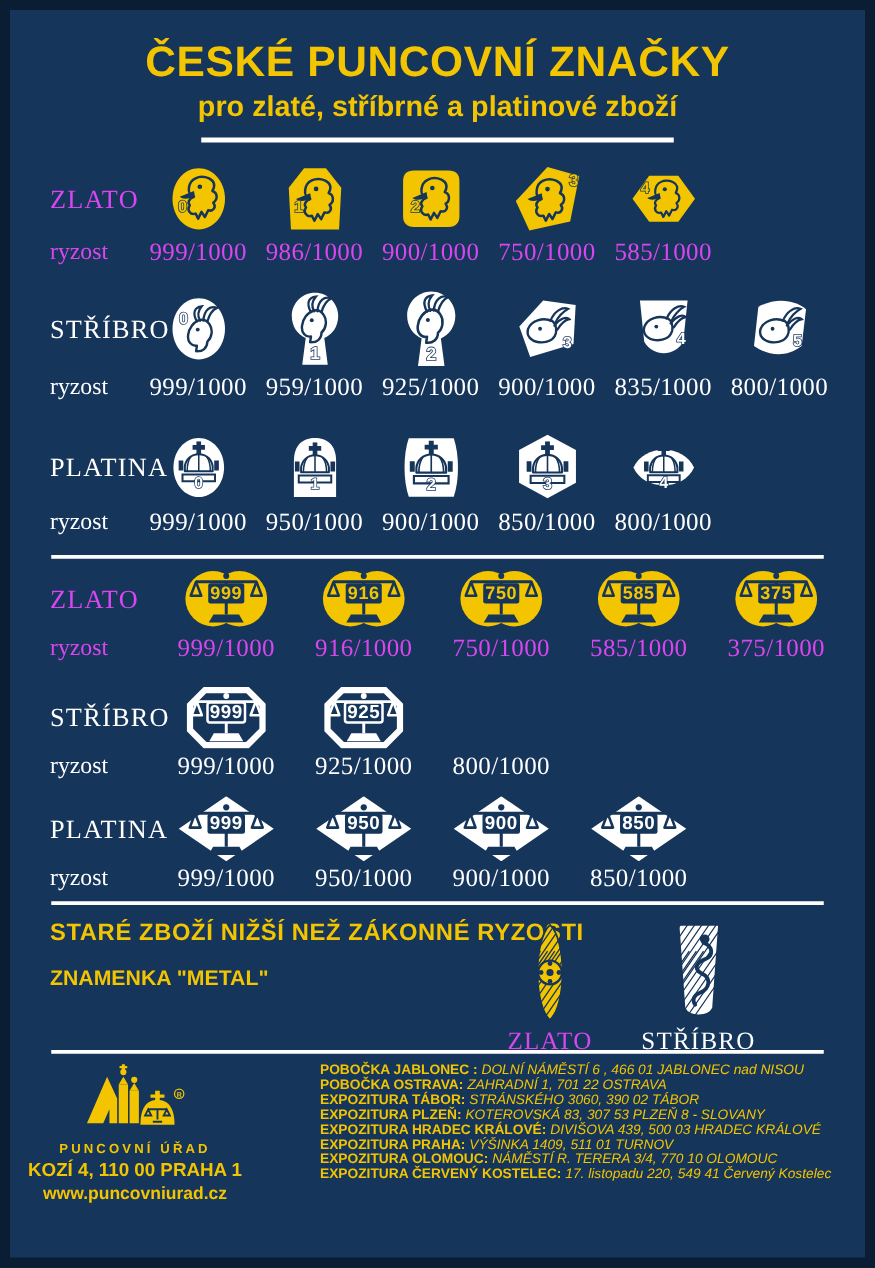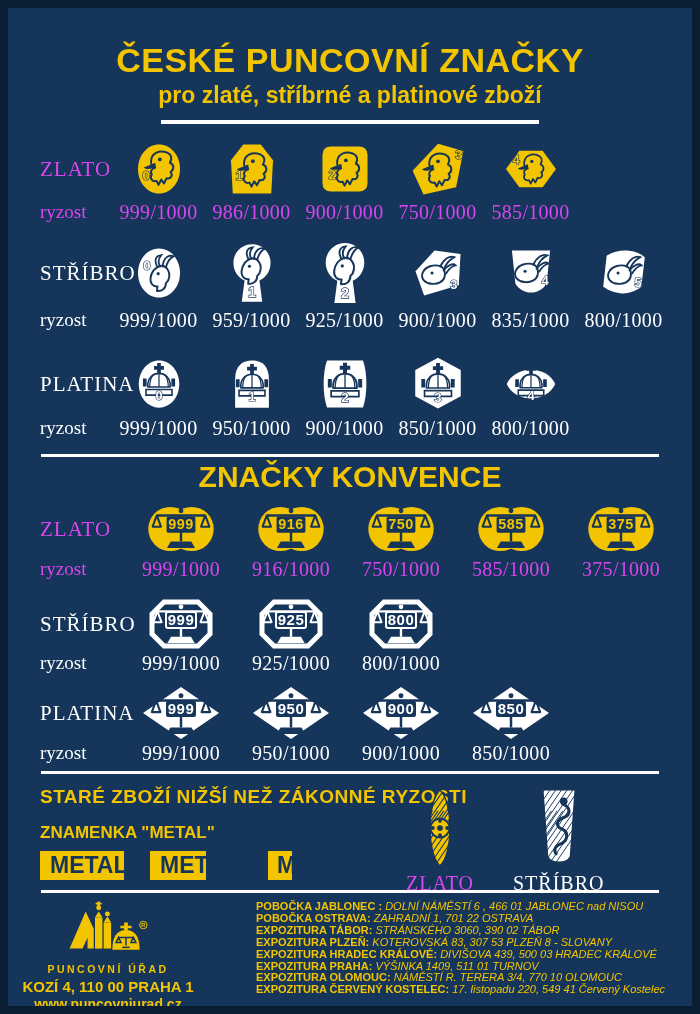--- a/index.html
+++ b/index.html
@@ -5,21 +5,21 @@
   html,body{margin:0;padding:0;background:#0a1d33;}
   .poster{
     position:relative;width:700px;height:1014px;box-sizing:border-box;
     background:#16355A;border:8px solid #0a1d33;overflow:hidden;
     font-family:"Liberation Sans", sans-serif;color:#fff;
   }
   .gold-t{color:#d946ef;}
   .white-t{color:#FFFFFF;}
 
   
-  .hdr{text-align:center;padding-top:32px;}
+  .hdr{text-align:center;padding-top:22px;}
   .h1{font:700 34px/40px "Liberation Sans", sans-serif;color:#F2C500;letter-spacing:.5px;margin:0;}
   .h2{font:700 23px/30px "Liberation Sans", sans-serif;color:#F2C500;margin:0;}
   .rule1{width:378px;height:4px;background:#fff;margin:10px auto 0;}
   .rule{width:618px;height:3px;background:#fff;margin:0 auto;}
 
   
   .hrow{display:grid;grid-template-columns:72px repeat(6,93px);padding-left:32px;align-items:end;}
   .krow{display:grid;grid-template-columns:86px repeat(5,110px);padding-left:32px;align-items:end;}
   .rowlab{display:flex;flex-direction:column;}
   .metal-label{height:var(--mh);display:flex;align-items:center;
@@ -310,21 +310,20 @@
         <path class="bg" d="M4 30 C14 8 50 8 60 30 C50 52 14 52 4 30 Z"></path>
         <use href="#sym-crown" x="11" y="7" width="42" height="42"></use>
         <text class="dm" x="32" y="49">4</text>
           </svg>
         </div>
       <div class="val white-t">800/1000</div>
     </div>
   </div>
 
   <div class="rule rule2"></div>
-  <h3 class="kh">ZNAČKY KONVENCE</h3>
 
   <div class="krow krow-gold">
     <div class="rowlab gold-t">
       <div class="metal-label">ZLATO</div>
       <div class="ryzost-label">ryzost</div>
     </div>
     <div class="cell">
       <div class="markbox">
           <svg class="kmark gold" width="66" height="50" viewBox="0 0 68 52">
         <circle class="bg" cx="23" cy="26" r="23"></circle>
@@ -407,28 +406,20 @@
           <svg class="kmark inv" width="64" height="50" viewBox="0 0 64 50">
         <path fill="none" stroke="#FFFFFF" stroke-width="5" d="M15 3 H49 L61 15 V35 L49 47 H15 L3 35 V15 Z"></path>
         <use href="#sym-scales" x="3" y="4" width="58" height="42"></use>
         <rect class="plate" x="17" y="13" width="30" height="16" rx="2"></rect>
         <text x="32" y="25.5">925</text>
           </svg>
         </div>
       <div class="val white-t">925/1000</div>
     </div>
     <div class="cell">
-      <div class="markbox">
-          <svg class="kmark inv" width="64" height="50" viewBox="0 0 64 50">
-        <path fill="none" stroke="#FFFFFF" stroke-width="5" d="M15 3 H49 L61 15 V35 L49 47 H15 L3 35 V15 Z"></path>
-        <use href="#sym-scales" x="3" y="4" width="58" height="42"></use>
-        <rect class="plate" x="17" y="13" width="30" height="16" rx="2"></rect>
-        <text x="32" y="25.5">800</text>
-          </svg>
-        </div>
       <div class="val white-t">800/1000</div>
     </div>
   </div>
 
   <div class="krow krow-plat">
     <div class="rowlab white-t">
       <div class="metal-label">PLATINA</div>
       <div class="ryzost-label">ryzost</div>
     </div>
     <div class="cell">
@@ -475,25 +466,20 @@
         </div>
       <div class="val white-t">850/1000</div>
     </div>
   </div>
 
   <div class="rule rule3"></div>
 
   <div class="msec">
     <div class="msec-h">STARÉ ZBOŽÍ NIŽŠÍ NEŽ ZÁKONNÉ RYZOSTI</div>
     <div class="msec-sh">ZNAMENKA "METAL"</div>
-    <div class="mboxes">
-      <div class="mbox b1">METAL</div>
-      <div class="mbox b2">MET</div>
-      <div class="mbox b3">M</div>
-    </div>
 
     <div class="oldmark om-gold">
       <svg width="44" height="80" viewBox="0 0 44 84">
         <defs>
             <clipPath id="clipLens">
               <path d="M22 2 C36 15 36 69 22 82 C8 69 8 15 22 2 Z"></path>
             </clipPath>
           </defs>
         <path d="M22 2 C36 15 36 69 22 82 C8 69 8 15 22 2 Z" fill="#F2C500" stroke="#16355A" stroke-width="1.5"></path>
         <g clip-path="url(#clipLens)" stroke="#16355A" stroke-width="1.1">

